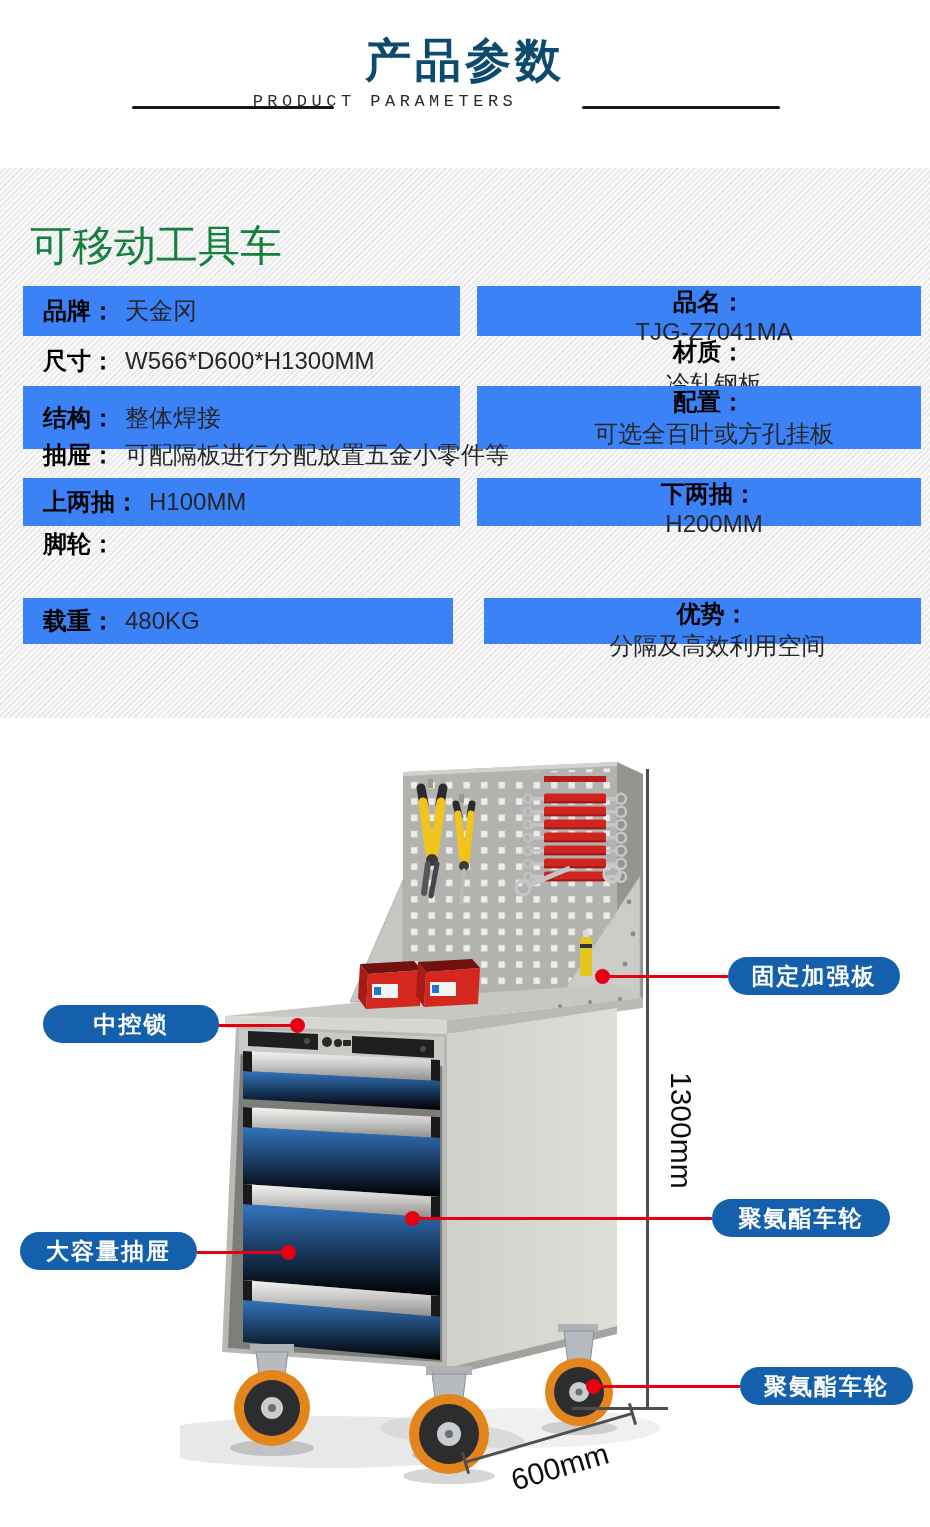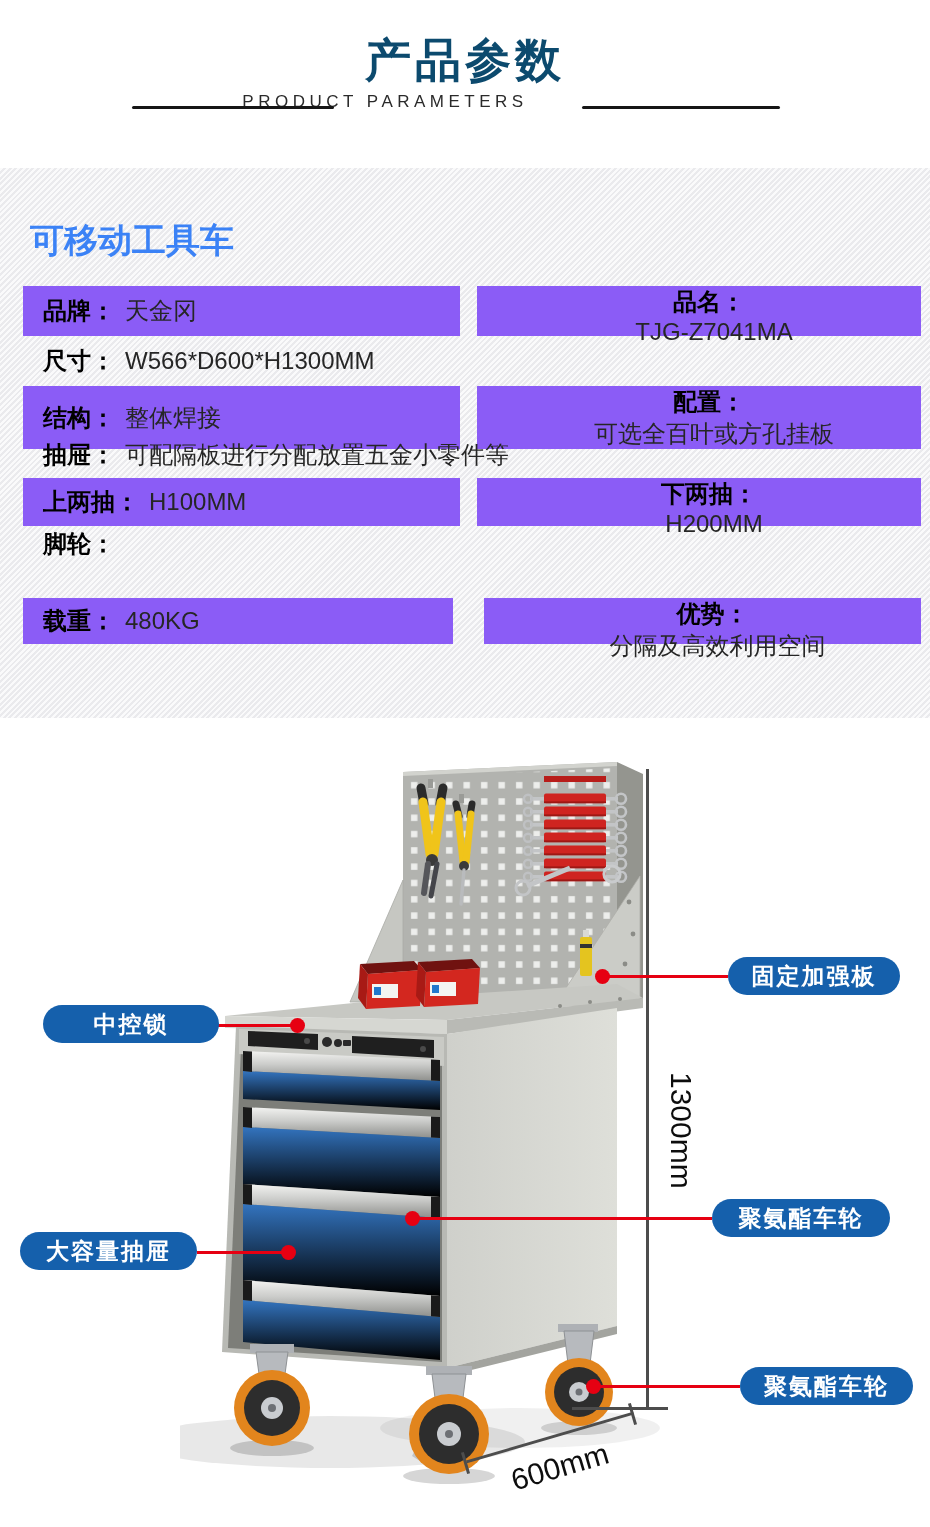--- a/index.html
+++ b/index.html
@@ -4,33 +4,33 @@
 <style>
   html,body{margin:0;padding:0;background:#fff;}
   body{width:930px;height:1527px;position:relative;overflow:hidden;
        font-family:"Liberation Sans","DejaVu Sans",sans-serif;color:#111;}
   .abs{position:absolute;}
 
   
   .page-title{left:0;top:30px;width:930px;text-align:center;
     font-size:46px;font-weight:900;letter-spacing:4px;color:#0c4a6e;}
   .page-subtitle{left:0;top:92px;width:770px;text-align:center;
-    font-size:17px;letter-spacing:4.5px;color:#2a2a2a;}
+    font-size:17px;letter-spacing:4.5px;color:#2a2a2a;font-family:Liberation Mono, monospace;}
   .h-line{top:106px;height:3px;background:#161616;border-radius:2px;}
 
   
   .spec-card{left:0;top:168px;width:930px;height:550px;
     background-color:#f4f4f6;
     background-image:repeating-linear-gradient(315deg,
       rgba(255,255,255,.55) 0 2px, rgba(222,222,226,.45) 2px 4px);}
-  .spec-title{left:30px;top:218px;font-size:34px;font-weight:700;color:#3b82f6;}
+  .spec-title{left:30px;top:218px;font-size:42px;font-weight:400;color:#15803d;}
   .row{left:23px;width:898px;display:flex;gap:17px;}
   .cell{display:flex;align-items:center;padding-left:20px;box-sizing:border-box;
     font-size:24px;color:#262626;white-space:nowrap;}
-  .cell.shaded{background:#8b5cf6;}
+  .cell.shaded{background:#3b82f6;}
   .cell.l{width:437px;}
   .cell.r{width:444px;padding-left:30px;flex-direction:column;}
   .cell.full{width:898px;}
   .lbl{font-weight:800;color:#000;margin-right:10px;}
   .multiline{align-items:flex-start;}
   .multiline .lbl{line-height:31px;}
   .vlines{line-height:31px;}
 
   
   .pill{height:38px;border-radius:19px;background:#1560ac;display:flex;
@@ -60,20 +60,24 @@
   <div class="cell r shaded">
     <span class="lbl">品名：</span>
     <span>TJG-Z7041MA</span>
   </div>
 </div>
 
 <div class="abs row" style="top:336px;height:50px;">
   <div class="cell l">
     <span class="lbl">尺寸：</span>
     <span>W566*D600*H1300MM</span>
+  </div>
+  <div class="cell r">
+    <span class="lbl">材质：</span>
+    <span>冷轧钢板</span>
   </div>
 </div>
 
 <div class="abs row" style="top:386px;height:63px;">
   <div class="cell l shaded">
     <span class="lbl">结构：</span>
     <span>整体焊接</span>
   </div>
   <div class="cell r shaded">
     <span class="lbl">配置：</span>

